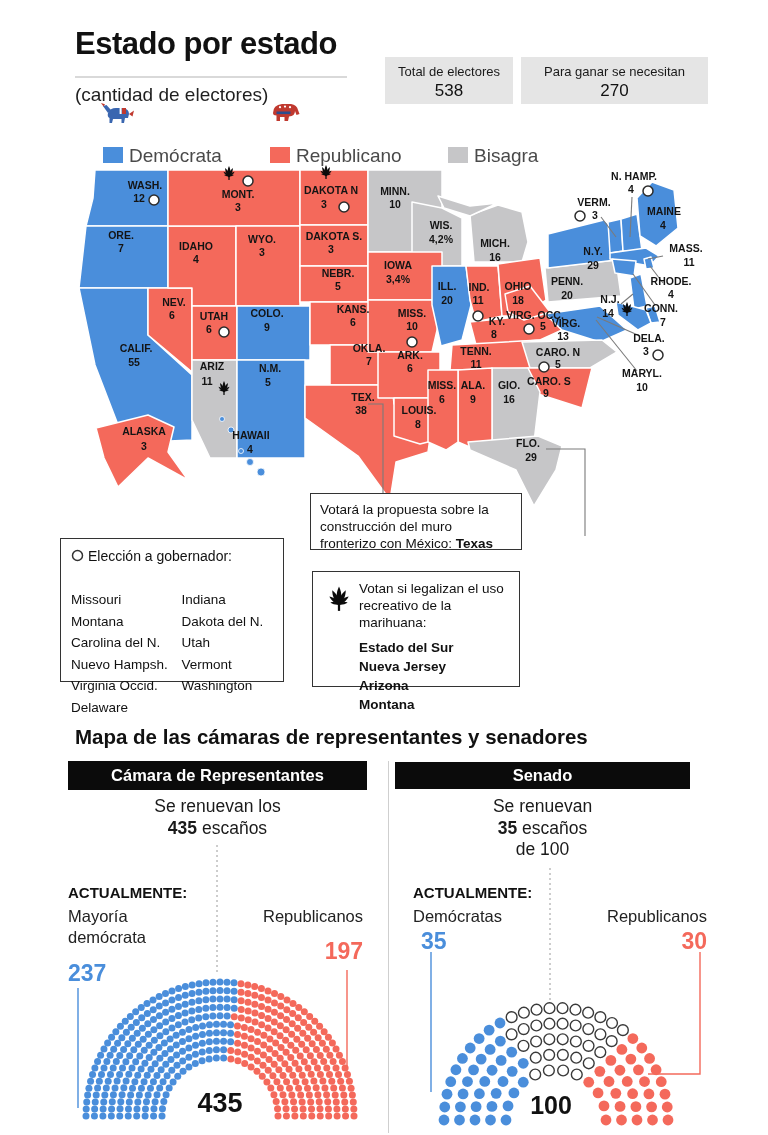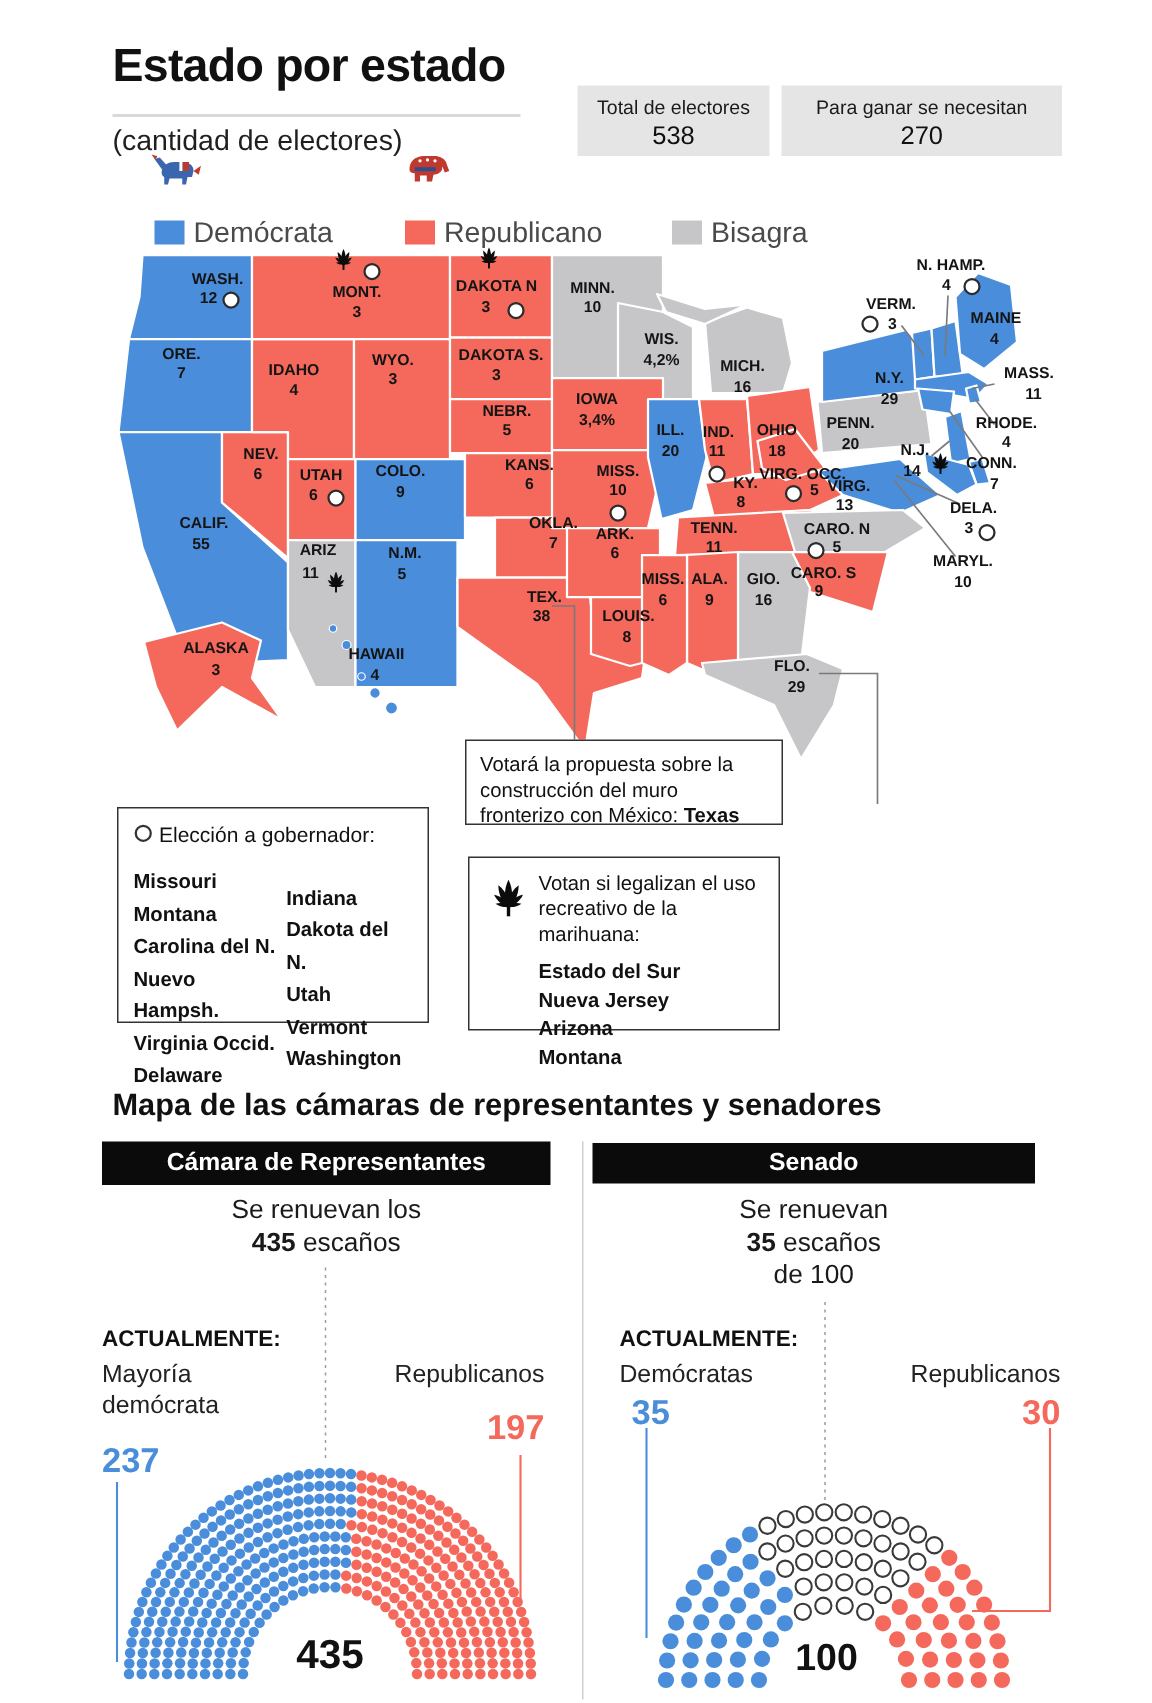--- a/index.html
+++ b/index.html
@@ -10,21 +10,21 @@
   #title-rule{left:75px;top:76px;width:272px;height:2px;background:#d9d9d9;}
   #subtitle{left:75px;top:84px;font-size:19px;color:#1f1f1f;}
   .statbox{background:#e5e5e5;text-align:center;padding-top:7px;box-sizing:border-box;}
   .statbox .lbl{font-size:13px;color:#1a1a1a;}
   .statbox .val{font-size:17px;font-weight:400;margin-top:2px;}
   .swatch{width:20px;height:16px;}
   .leg-lbl{font-size:19px;color:#4a4a4a;}
   .annbox{background:#fff;border:1.3px solid #333;box-sizing:border-box;font-size:13.5px;line-height:17px;}
   #gov-box{padding:9px 10px;}
   #gov-title{font-size:14px;margin-left:4px;}
-  .gov-cols{display:flex;margin-top:12px;font-weight:700;font-size:13.5px;line-height:21.5px;align-items:center;}
+  .gov-cols{display:flex;margin-top:24px;font-weight:400;font-size:13.5px;line-height:21.5px;}
   .gov-col1{width:116px;} .gov-col2{width:96px;}
   #wall-box{padding:7px 9px;}
   #mj-box{padding:8px 8px 6px 8px;}
   #mj-text{margin-left:38px;display:block;}
   #mj-list{margin:7px 0 0 38px;font-weight:700;line-height:19px;}
   #fl-box{padding:9px 8px;text-align:left;}
   #fl-hl{display:block;text-align:center;font-weight:700;font-size:15.5px;margin-top:5px;}
   #sec-title{left:75px;top:725px;font-size:20.5px;font-weight:800;}
   .blackbar{background:#0b0b0b;color:#fff;font-weight:700;text-align:center;}
   .renew{text-align:center;font-size:17.5px;line-height:21.5px;color:#1a1a1a;}
@@ -821,21 +821,21 @@
       <circle cx="17" cy="7.6" r="1.1" fill="#fff"></circle>
       <circle cx="22" cy="8.2" r="1.1" fill="#fff"></circle>
     <rect x="8.5" y="12.5" width="14" height="2.6" fill="#2c4d8f"></rect>
   </svg>
   <div class="abs swatch" style="left:270px;top:147px;background:#f4695b"></div>
   <div class="abs leg-lbl" style="left:296px;top:145px">Republicano</div>
 
   <div class="abs swatch" style="left:448px;top:147px;background:#c6c6c8"></div>
   <div class="abs leg-lbl" style="left:474px;top:145px">Bisagra</div>
 
-  <div id="gov-box" class="abs annbox" style="left:78px;top:538px;width:208px;height:144px;z-index:2">
+  <div id="gov-box" class="abs annbox" style="left:60px;top:538px;width:224px;height:144px;z-index:2">
     <svg width="13" height="13" style="vertical-align:-1px">
         <circle cx="6.5" cy="6.5" r="5" fill="#fff" stroke="#333" stroke-width="1.5"></circle>
       </svg><span id="gov-title">Elección a gobernador:</span>
     <div class="gov-cols">
       <div class="gov-col1" id="gov-col1">
           <div>Missouri</div>
           <div>Montana</div>
           <div>Carolina del N.</div>
           <div>Nuevo Hampsh.</div>
           <div>Virginia Occid.</div>

